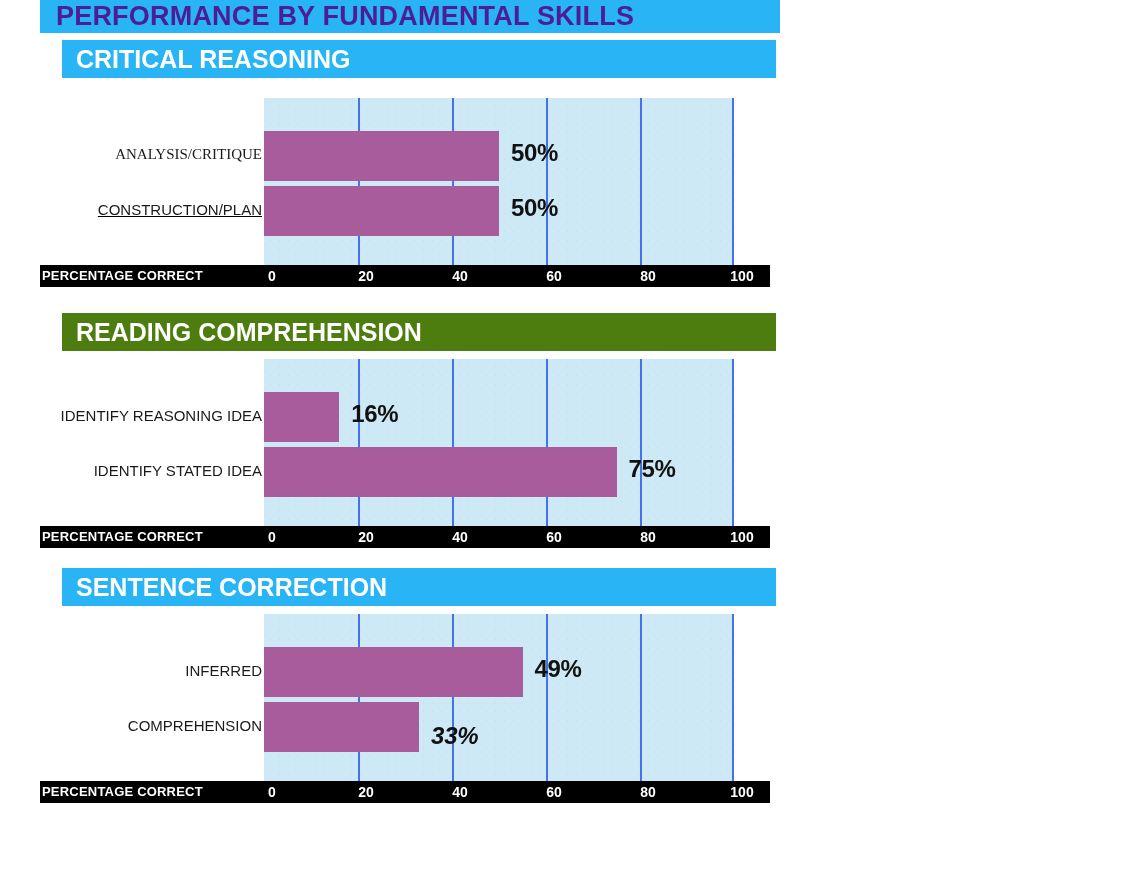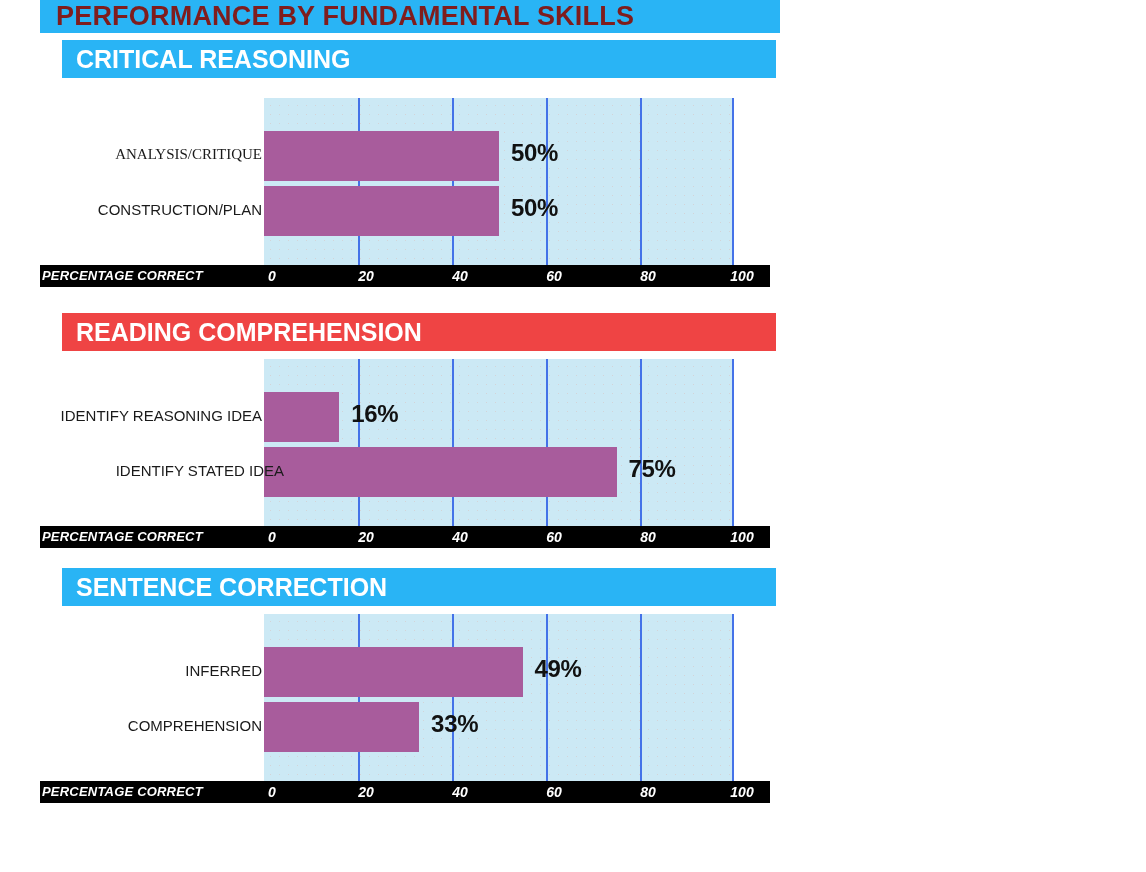--- a/index.html
+++ b/index.html
@@ -9,21 +9,21 @@
     font-family:"Liberation Sans",sans-serif;
     position:relative;
     overflow:hidden;
   }
   .page{position:absolute;left:0;top:0;width:1146px;height:872px;}
 
   
   .main-header{
     position:absolute;left:40px;top:0px;width:740px;height:33px;
     background:var(--accent,#29B4F5);
-    color:#7f1d1d;
+    color:#4c1d95;
     font-size:27px;font-weight:bold;
     letter-spacing:0.2px;
     line-height:33px;
     padding-left:16px;
     box-sizing:border-box;
     white-space:nowrap;
   }
 
   
   .section{position:absolute;left:0;width:1146px;}
@@ -71,21 +71,20 @@
     white-space:nowrap;
   }
   .row-label-wrap{
     position:absolute;left:0px;width:264px;
   }
 
   
   .axis{
     position:absolute;left:40px;width:730px;height:22px;
     background:#000000;
-    font-style:italic;
   }
   .axis-title{
     position:absolute;left:2px;top:0;height:22px;line-height:22px;
     color:#ffffff;font-size:13px;font-weight:bold;letter-spacing:0.2px;
     white-space:nowrap;
   }
   .axis-tick{
     position:absolute;top:0;height:22px;line-height:22px;
     color:#ffffff;font-size:14px;font-weight:bold;
     transform:translateX(-50%);
@@ -109,50 +108,50 @@
           <div class="gridline" style="left: 376px; background: rgb(68, 114, 232);"></div>
           <div class="gridline" style="left: 468px; background: rgb(68, 114, 232);"></div>
           <div class="bar" style="top: 33px; height: 50px; width: 235px; background: rgb(168, 92, 156);"></div>
           <div class="bar-value" style="left: 247px; top: 41px;">50%</div>
           <div class="bar" style="top: 88px; height: 50px; width: 235px; background: rgb(168, 92, 156);"></div>
           <div class="bar-value" style="left: 247px; top: 96px;">50%</div>
         </div>
         <div class="row-label-wrap" style="top: 146px; font-family: Liberation Serif, serif;">
           <div class="row-label" style="position: relative; width: 260px; margin-left: 2px;">ANALYSIS/CRITIQUE</div>
         </div>
-        <div class="row-label-wrap" style="top: 201px;">
+        <div class="row-label-wrap" style="top: 201px; text-decoration: underline;">
           <div class="row-label" style="position: relative; width: 260px; margin-left: 2px;">CONSTRUCTION/PLAN</div>
         </div>
         <div class="axis" style="top: 265px; background: rgb(0, 0, 0);">
           <div class="axis-title">PERCENTAGE CORRECT</div>
           <div class="axis-tick" style="left: 232px;">0</div>
           <div class="axis-tick" style="left: 326px;">20</div>
           <div class="axis-tick" style="left: 420px;">40</div>
           <div class="axis-tick" style="left: 514px;">60</div>
           <div class="axis-tick" style="left: 608px;">80</div>
           <div class="axis-tick" style="left: 702px;">100</div>
         </div>
       </div>
       <div class="section" style="top: 0px;">
-        <div class="section-header" style="top: 313px; background: #ef4444;">READING COMPREHENSION</div>
+        <div class="section-header" style="top: 313px; background: #4d7c0f;">READING COMPREHENSION</div>
         <div class="plot" style="top: 359px; height: 167px; background-color: rgb(204, 233, 245);">
           <div class="gridline" style="left: 94px; background: rgb(68, 114, 232);"></div>
           <div class="gridline" style="left: 188px; background: rgb(68, 114, 232);"></div>
           <div class="gridline" style="left: 282px; background: rgb(68, 114, 232);"></div>
           <div class="gridline" style="left: 376px; background: rgb(68, 114, 232);"></div>
           <div class="gridline" style="left: 468px; background: rgb(68, 114, 232);"></div>
           <div class="bar" style="top: 33px; height: 50px; width: 75.2px; background: rgb(168, 92, 156);"></div>
           <div class="bar-value" style="left: 87.2px; top: 41px;">16%</div>
           <div class="bar" style="top: 88px; height: 50px; width: 352.5px; background: rgb(168, 92, 156);"></div>
           <div class="bar-value" style="left: 364.5px; top: 96px;">75%</div>
         </div>
         <div class="row-label-wrap" style="top: 407px;">
           <div class="row-label" style="position: relative; width: 260px; margin-left: 2px;">IDENTIFY REASONING IDEA</div>
         </div>
-        <div class="row-label-wrap" style="top: 462px; margin-left: 22px;">
+        <div class="row-label-wrap" style="top: 462px;">
           <div class="row-label" style="position: relative; width: 260px; margin-left: 2px;">IDENTIFY STATED IDEA</div>
         </div>
         <div class="axis" style="top: 526px; background: rgb(0, 0, 0);">
           <div class="axis-title">PERCENTAGE CORRECT</div>
           <div class="axis-tick" style="left: 232px;">0</div>
           <div class="axis-tick" style="left: 326px;">20</div>
           <div class="axis-tick" style="left: 420px;">40</div>
           <div class="axis-tick" style="left: 514px;">60</div>
           <div class="axis-tick" style="left: 608px;">80</div>
           <div class="axis-tick" style="left: 702px;">100</div>
@@ -162,21 +161,21 @@
         <div class="section-header" style="top: 568px; background: rgb(41, 180, 245);">SENTENCE CORRECTION</div>
         <div class="plot" style="top: 614px; height: 167px; background-color: rgb(204, 233, 245);">
           <div class="gridline" style="left: 94px; background: rgb(68, 114, 232);"></div>
           <div class="gridline" style="left: 188px; background: rgb(68, 114, 232);"></div>
           <div class="gridline" style="left: 282px; background: rgb(68, 114, 232);"></div>
           <div class="gridline" style="left: 376px; background: rgb(68, 114, 232);"></div>
           <div class="gridline" style="left: 468px; background: rgb(68, 114, 232);"></div>
           <div class="bar" style="top: 33px; height: 50px; width: 258.5px; background: rgb(168, 92, 156);"></div>
           <div class="bar-value" style="left: 270.5px; top: 41px;">49%</div>
           <div class="bar" style="top: 88px; height: 50px; width: 155.1px; background: rgb(168, 92, 156);"></div>
-          <div class="bar-value" style="left: 167.1px; top: 96px;">33%</div>
+          <div class="bar-value" style="left: 167.1px; top: 108px; font-style: italic;">33%</div>
         </div>
         <div class="row-label-wrap" style="top: 662px;">
           <div class="row-label" style="position: relative; width: 260px; margin-left: 2px;">INFERRED</div>
         </div>
         <div class="row-label-wrap" style="top: 717px;">
           <div class="row-label" style="position: relative; width: 260px; margin-left: 2px;">COMPREHENSION</div>
         </div>
         <div class="axis" style="top: 781px; background: rgb(0, 0, 0);">
           <div class="axis-title">PERCENTAGE CORRECT</div>
           <div class="axis-tick" style="left: 232px;">0</div>

